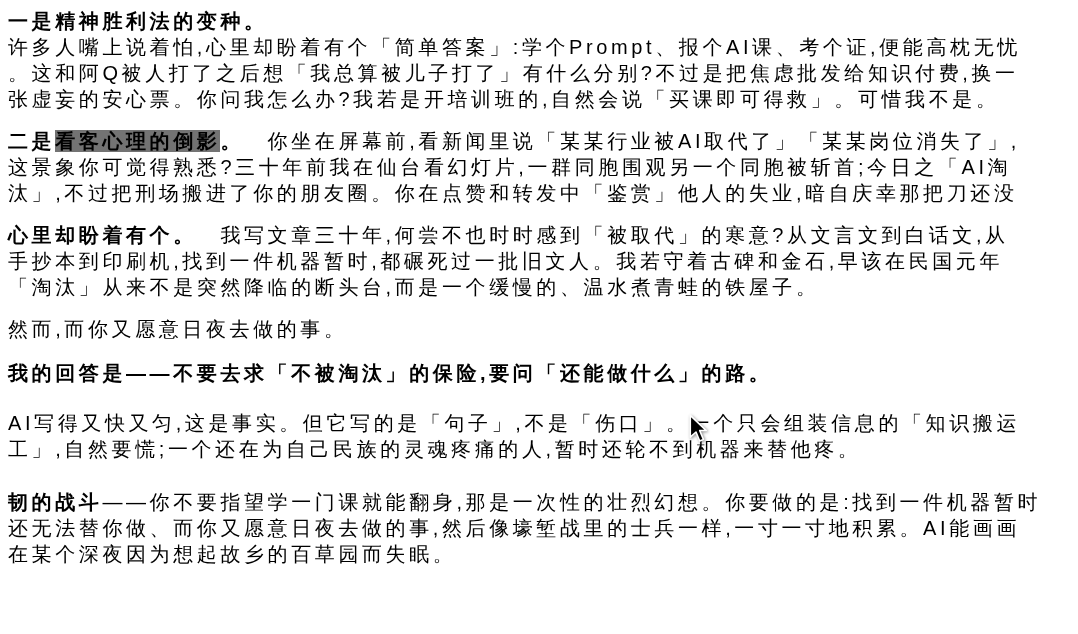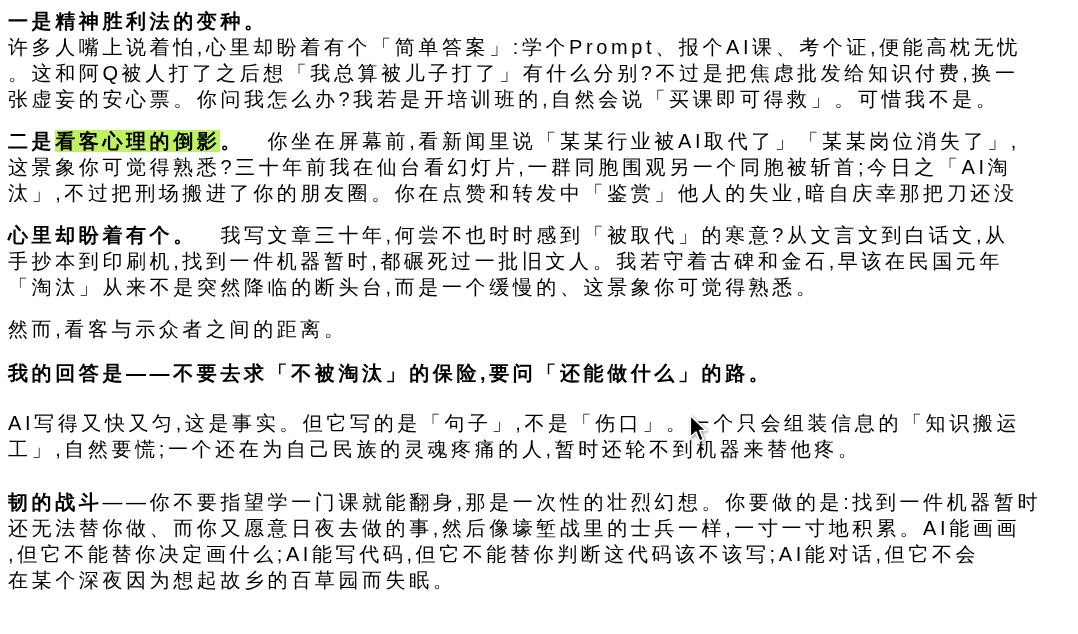--- a/index.html
+++ b/index.html
@@ -23,21 +23,21 @@
     -webkit-font-smoothing: none;
   }
   .para { margin: 0 0 16px 0; }
   .para:nth-of-type(4) { margin-bottom: 18px; }
   .para:nth-of-type(5) { margin-bottom: 24px; }
   .para:nth-of-type(6) { margin-bottom: 27px; }
   .para:last-of-type { margin-bottom: 0; }
   .line { white-space: pre; }
   .seg { }
   .b { font-weight: bold; }
-  .hl { background: #bef264; }
+  .hl { background: #737373; }
   .cursor {
     position: absolute;
     width: 21px;
     height: 30px;
     pointer-events: none;
     filter: drop-shadow(1.5px 1.5px 1.5px rgba(0,0,0,0.45));
   }
 </style>
 </head>
 <body>
@@ -50,35 +50,34 @@
       <div class="line"><span class="seg">张虚妄的安心票。你问我怎么办?我若是开培训班的,自然会说「买课即可得救」。可惜我不是。</span></div>
     </div>
     <div class="para">
       <div class="line"><span class="seg b">二是</span><span class="seg b hl">看客心理的倒影</span><span class="seg b">。</span><span class="seg">　你坐在屏幕前,看新闻里说「某某行业被AI取代了」「某某岗位消失了」,</span></div>
       <div class="line"><span class="seg">这景象你可觉得熟悉?三十年前我在仙台看幻灯片,一群同胞围观另一个同胞被斩首;今日之「AI淘</span></div>
       <div class="line"><span class="seg">汰」,不过把刑场搬进了你的朋友圈。你在点赞和转发中「鉴赏」他人的失业,暗自庆幸那把刀还没</span></div>
     </div>
     <div class="para">
       <div class="line"><span class="seg b">心里却盼着有个。</span><span class="seg">　我写文章三十年,何尝不也时时感到「被取代」的寒意?从文言文到白话文,从</span></div>
       <div class="line"><span class="seg">手抄本到印刷机,找到一件机器暂时,都碾死过一批旧文人。我若守着古碑和金石,早该在民国元年</span></div>
-      <div class="line"><span class="seg">「淘汰」从来不是突然降临的断头台,而是一个缓慢的、这景象你可觉得熟悉。</span></div>
+      <div class="line"><span class="seg">「淘汰」从来不是突然降临的断头台,而是一个缓慢的、温水煮青蛙的铁屋子。</span></div>
     </div>
     <div class="para">
-      <div class="line"><span class="seg">然而,看客与示众者之间的距离。</span></div>
+      <div class="line"><span class="seg">然而,而你又愿意日夜去做的事。</span></div>
     </div>
     <div class="para">
       <div class="line"><span class="seg b">我的回答是——不要去求「不被淘汰」的保险,要问「还能做什么」的路。</span></div>
     </div>
     <div class="para">
       <div class="line"><span class="seg">AI写得又快又匀,这是事实。但它写的是「句子」,不是「伤口」。一个只会组装信息的「知识搬运</span></div>
       <div class="line"><span class="seg">工」,自然要慌;一个还在为自己民族的灵魂疼痛的人,暂时还轮不到机器来替他疼。</span></div>
     </div>
     <div class="para">
       <div class="line"><span class="seg b">韧的战斗</span><span class="seg">——你不要指望学一门课就能翻身,那是一次性的壮烈幻想。你要做的是:找到一件机器暂时</span></div>
       <div class="line"><span class="seg">还无法替你做、而你又愿意日夜去做的事,然后像壕堑战里的士兵一样,一寸一寸地积累。AI能画画</span></div>
-      <div class="line"><span class="seg">,但它不能替你决定画什么;AI能写代码,但它不能替你判断这代码该不该写;AI能对话,但它不会</span></div>
       <div class="line"><span class="seg">在某个深夜因为想起故乡的百草园而失眠。</span></div>
     </div>
   </div>
 
 <svg class="cursor" viewBox="0 0 13.5 21" xmlns="http://www.w3.org/2000/svg" style="left: 688px; top: 414px;">
   <path d="M1 1 L1 16.2 L5 12.6 L7.6 18.9 L10.2 17.8 L7.6 11.6 L12.2 11.6 Z" fill="#000000" stroke="#ffffff" stroke-width="1.1" stroke-linejoin="round"></path>
 </svg>
 
 </body></html>

